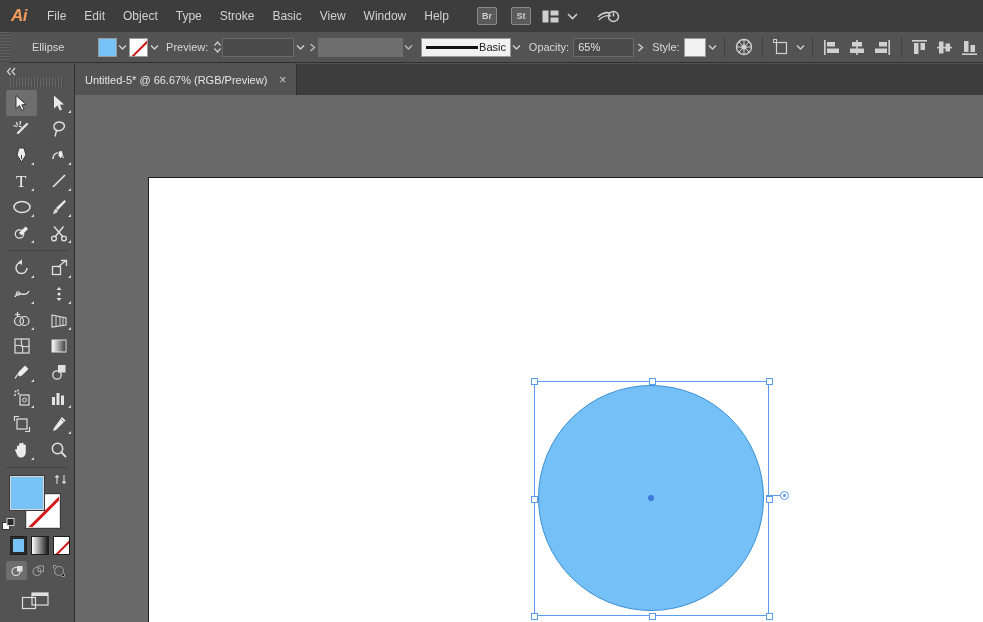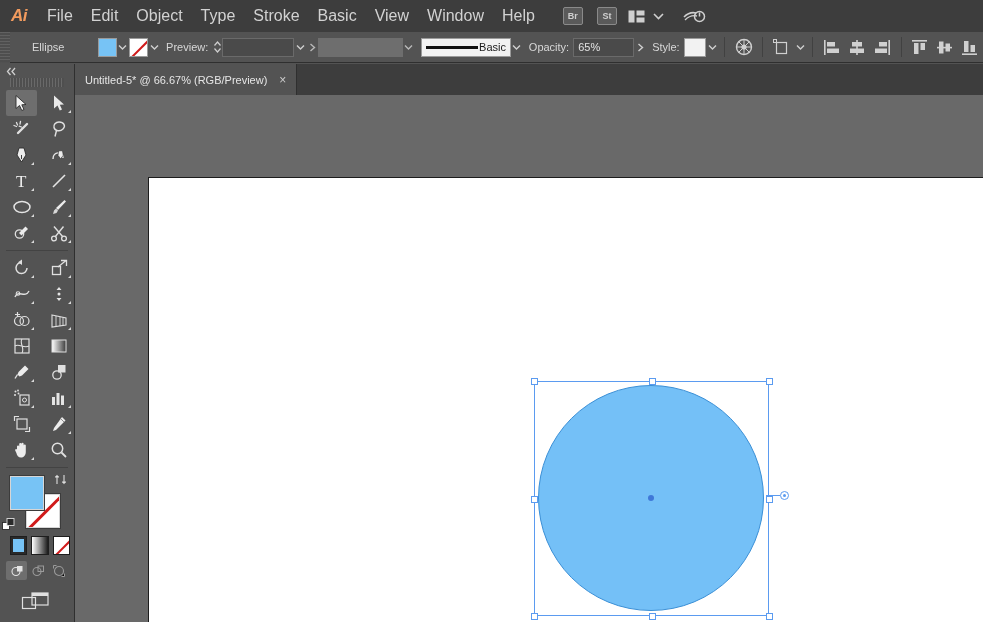--- a/index.html
+++ b/index.html
@@ -20,21 +20,21 @@
   }
   #ai-logo {
     width: 38px; height: 32px;
     display: flex; align-items: center; justify-content: center;
     font-size: 17px; font-weight: bold; font-style: italic;
     color: #f29b5e; letter-spacing: -0.5px;
   }
   .menu-item {
     height: 32px; padding: 0 9px;
     display: flex; align-items: center;
-    font-size: 16px; color: #d2d2d2; white-space: nowrap;
+    font-size: 12px; color: #d2d2d2; white-space: nowrap;
   }
   #menubar-right { display: flex; align-items: center; margin-left: 12px; }
   .mb-icon {
     width: 20px; height: 18px; margin: 0 7px;
     display: flex; align-items: center; justify-content: center;
     font-size: 9px; font-weight: bold; color: #cfcfcf;
     border: 1px solid #8a8a8a; border-radius: 2px;
     background: #5a5a5a;
   }
   .mb-plain {

